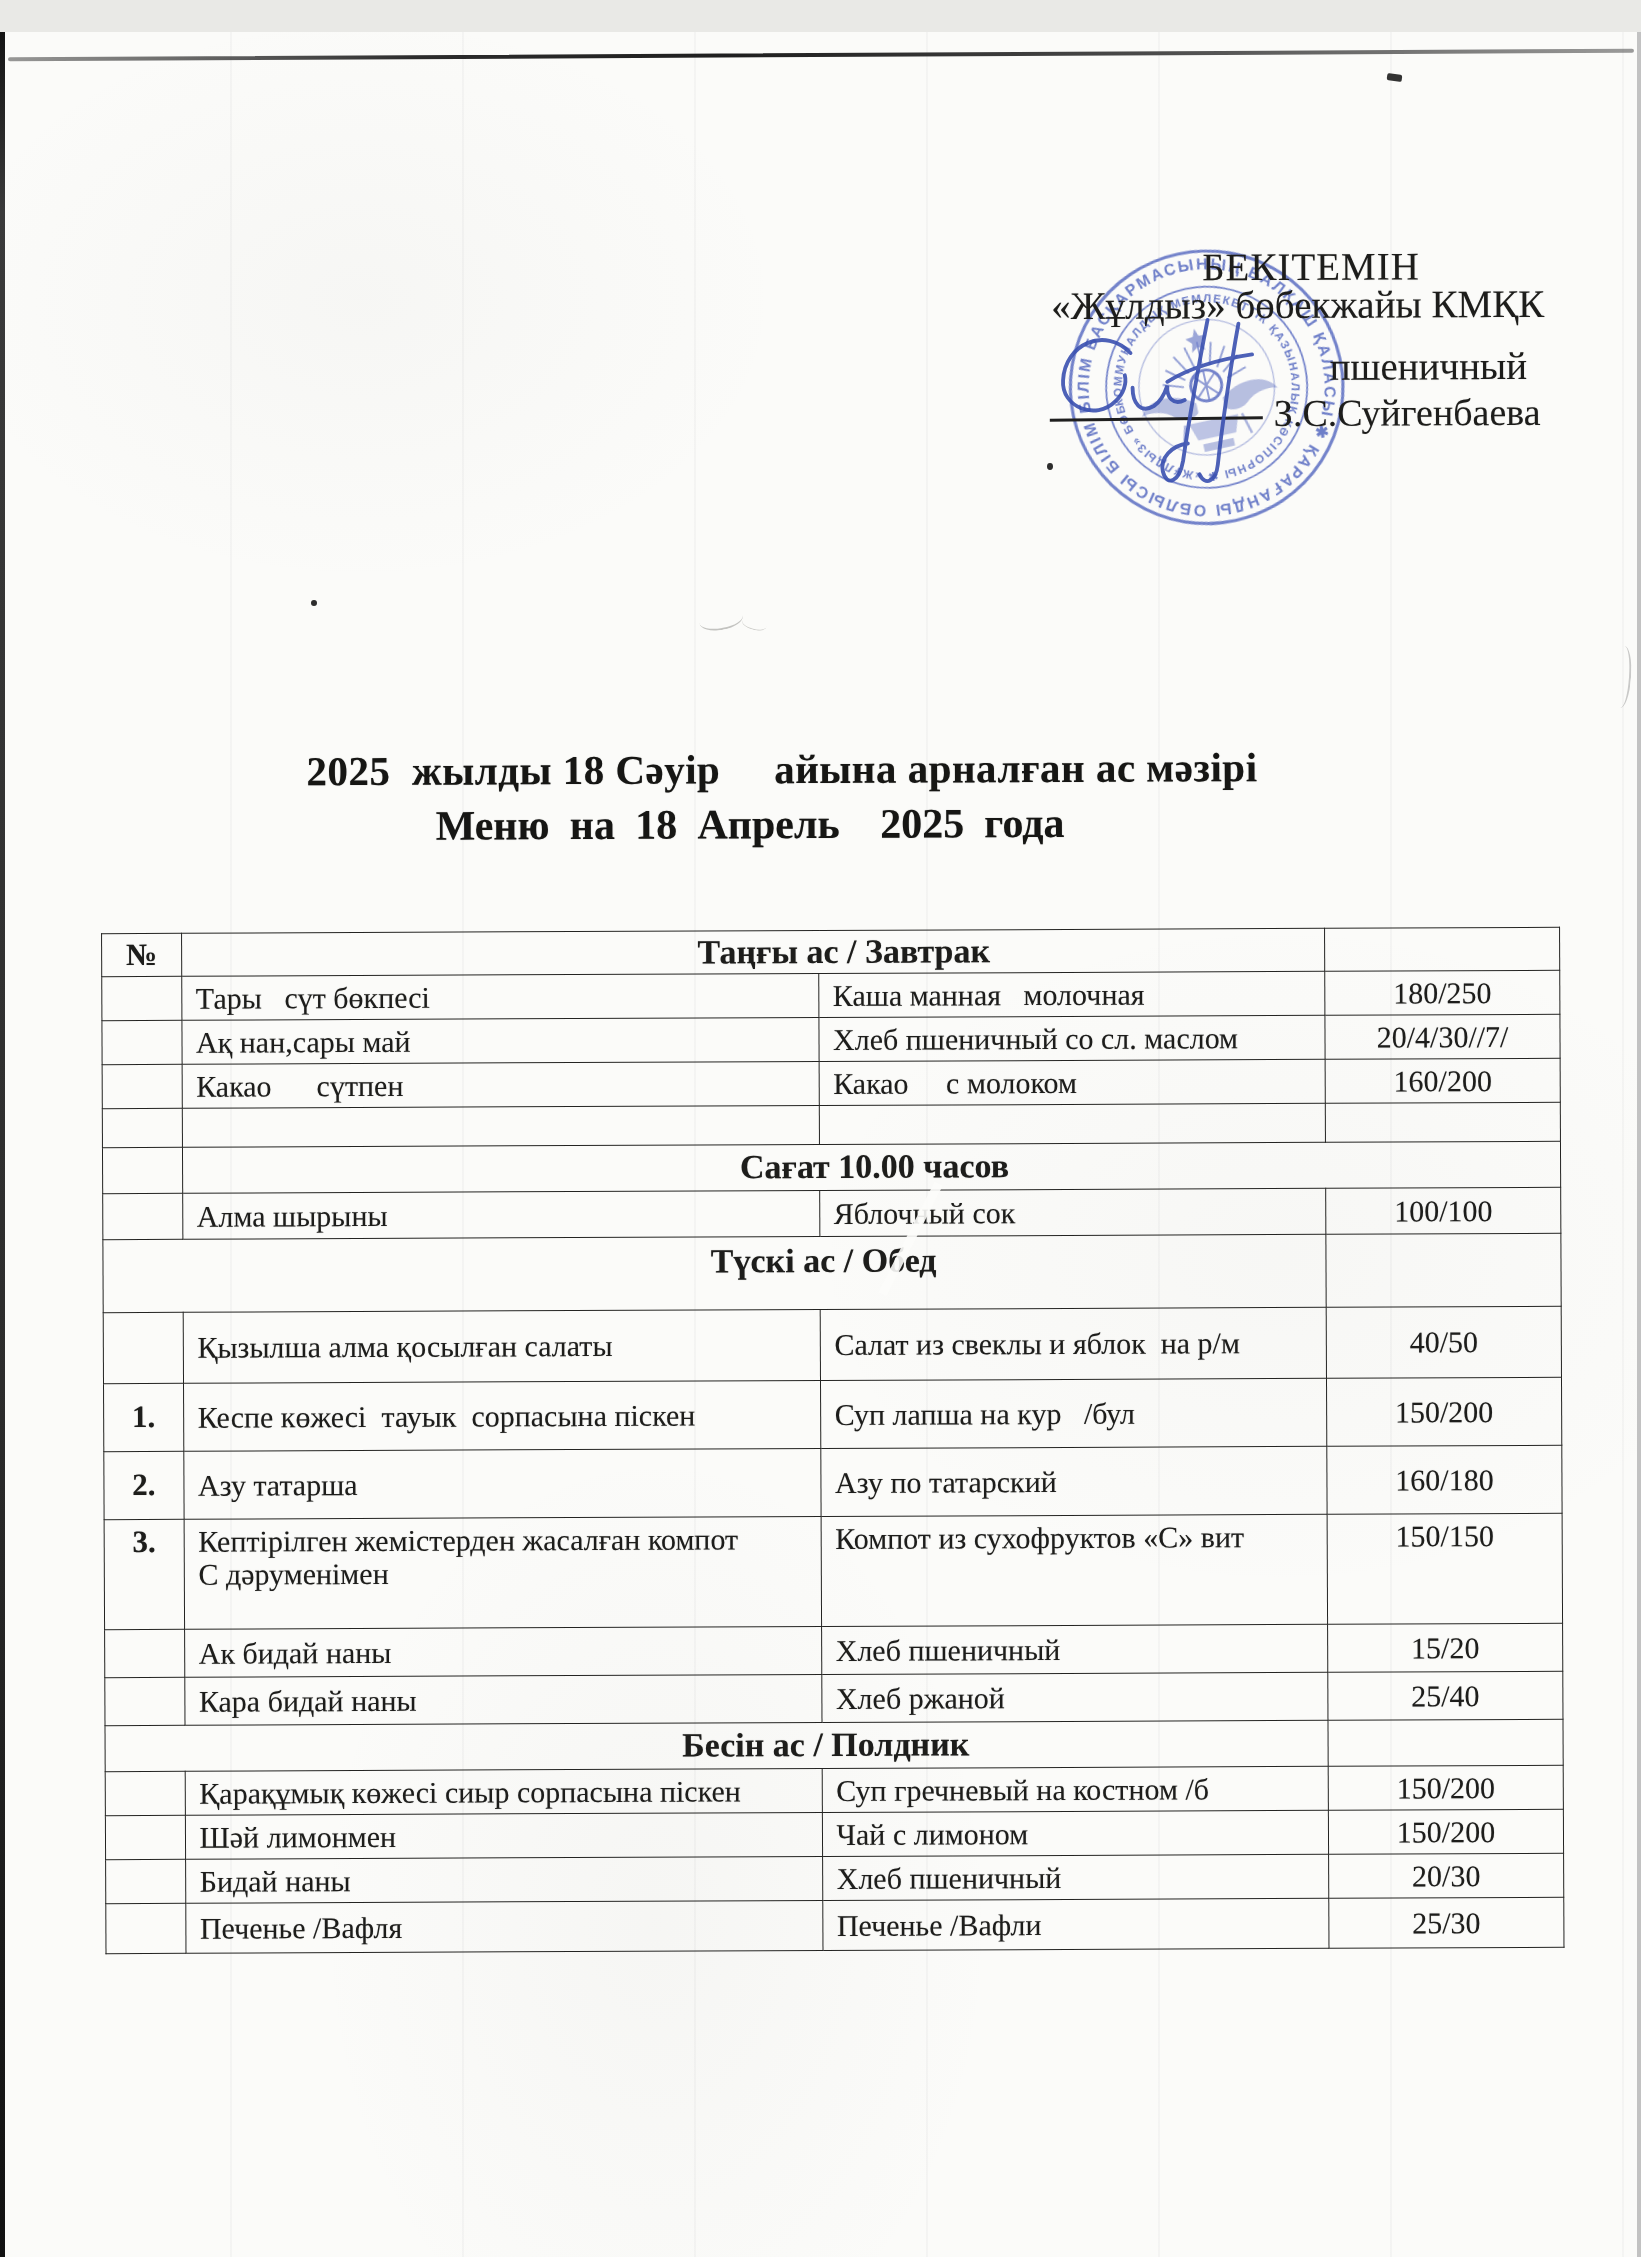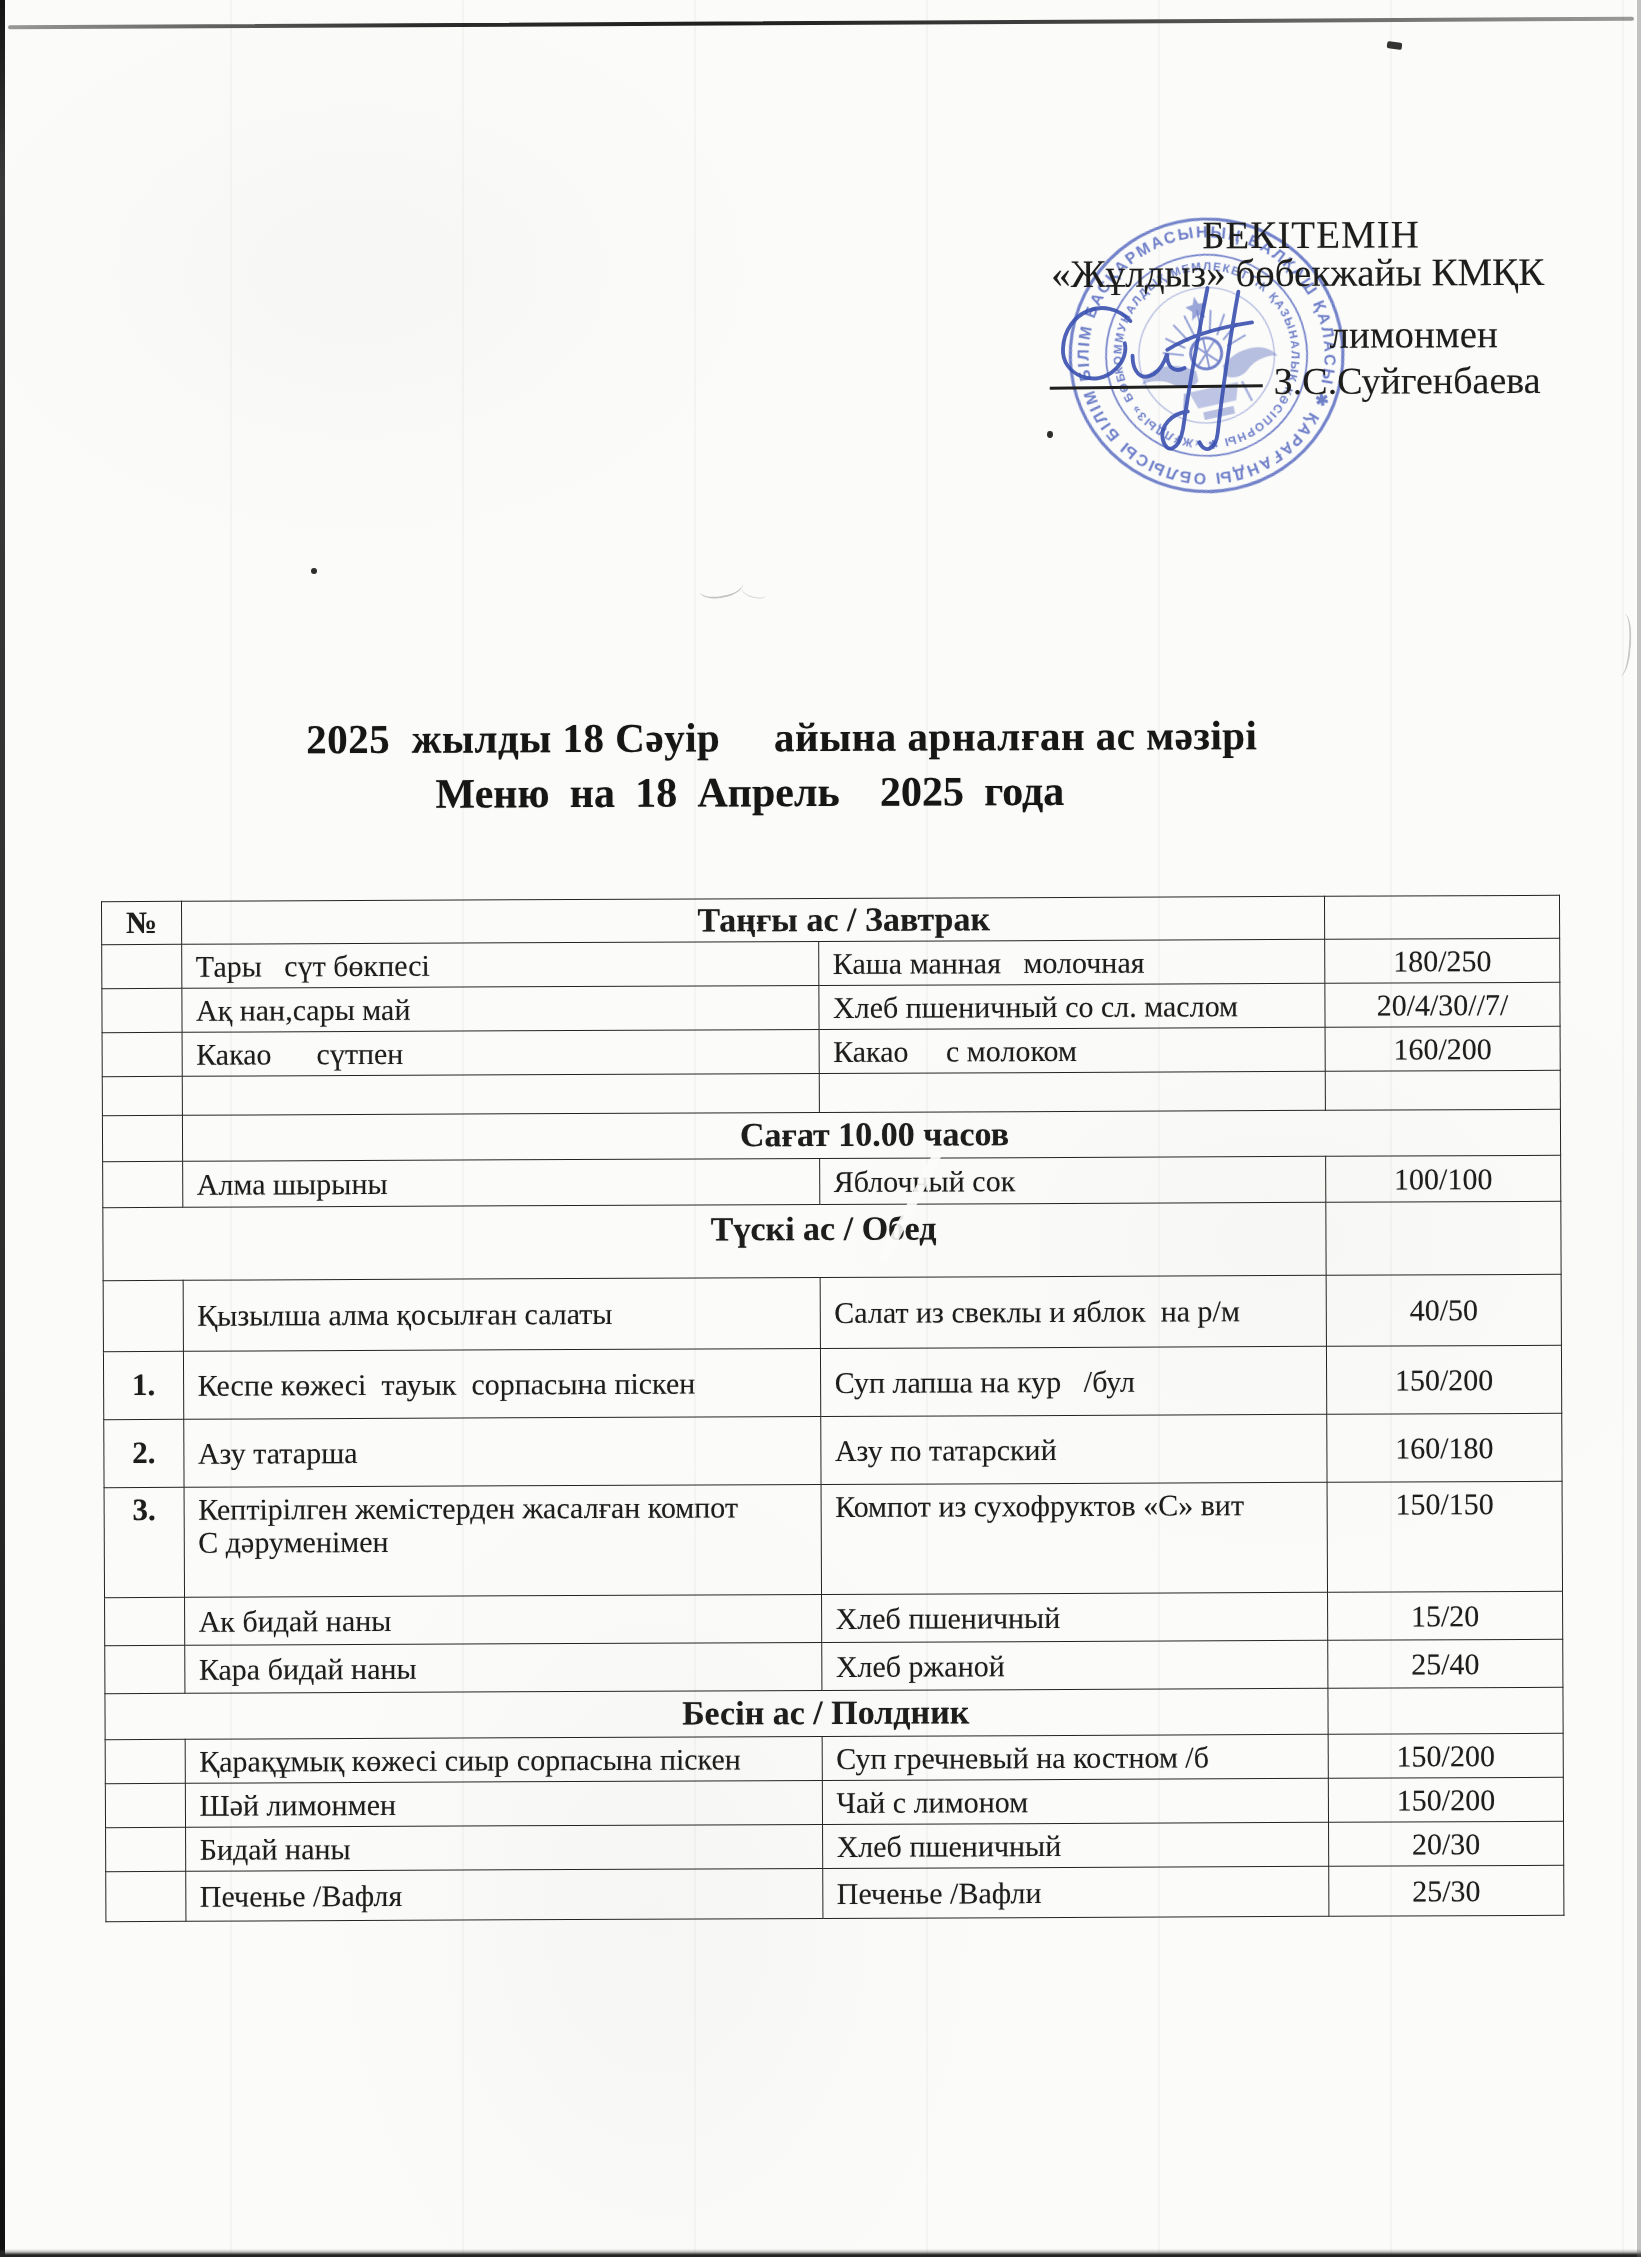--- a/index.html
+++ b/index.html
@@ -9,20 +9,21 @@
     font-family:"Liberation Serif","DejaVu Serif",serif;
   }
   #scan-page{
     position:absolute;inset:0;
     background:
       radial-gradient(599px 406px at 22% 12%, rgba(160,160,155,.05), transparent 70%),
       radial-gradient(676px 483px at 78% 55%, rgba(150,150,145,.04), transparent 70%),
       radial-gradient(483px 676px at 40% 85%, rgba(150,150,145,.05), transparent 70%),
       repeating-linear-gradient(90deg, transparent 0 230px, rgba(110,110,120,.05) 230px 232px),
       #fbfbf9;
+    margin-top: 32px;
   }
   .sheet{position:absolute;inset:0;transform:rotate(-0.25deg);transform-origin:50% 40%;}
 
   
   .edge{position:absolute;pointer-events:none;}
   #edge-top{left:7.7px;top:21px;width:1626px;height:3.9px;border-radius:2.9px;
     background:linear-gradient(to right, rgba(70,70,70,.55), #2c2c2c 25%, #1f1f1f 45%, #4a4a4a 70%, rgba(90,90,90,.6));
     transform:rotate(-0.3deg);}
   #edge-left{left:0;top:0;width:4.8px;height:2257px;
     background:linear-gradient(#141414, #3a3a3a 8%, #2c2c2c 60%, #101010);}
@@ -139,21 +140,21 @@
           <path d="M -26,34 L 26,34 L 20,52 L -20,52 Z" fill="#5568c0" opacity=".45" stroke="none"></path>
           <line x1="-30" y1="34" x2="-36" y2="56" stroke-width="2.5" opacity=".6"></line>
           <line x1="30" y1="34" x2="36" y2="56" stroke-width="2.5" opacity=".6"></line>
           <rect x="-16" y="57" width="32" height="8" fill="#5568c0" opacity=".5" stroke="none"></rect>
         </g>
       </g>
     </svg>
 
     <div class="appr" id="appr-line1">БЕКІТЕМІН</div>
     <div class="appr" id="appr-line2">«Жұлдыз» бөбекжайы КМҚК</div>
-    <div class="appr" id="appr-line3">лимонмен</div>
+    <div class="appr" id="appr-line3">пшеничный</div>
     <div id="sig-line"></div>
     <div class="appr" id="appr-name">З.С.Суйгенбаева</div>
 
     <svg id="signature-svg" width="251" height="193" viewBox="0 0 260 200">
       <g fill="none" stroke="#3a50b0" stroke-width="4" stroke-linecap="round" opacity=".9">
         <path d="M 88,46 C 62,18 20,36 18,74 C 16,102 52,116 72,96 C 81,88 84,77 82,69"></path>
         <path d="M 90,82 C 90,98 98,109 112,101 C 120,96 124,86 126,80 C 125,92 132,101 144,95"></path>
         <path d="M 168,12 C 160,52 148,118 142,158 C 138,180 125,185 121,169 C 118,155 130,142 147,140"></path>
         <path d="M 200,16 C 192,58 182,126 178,162 C 176,179 165,185 159,172"></path>
         <path d="M 126,76 C 152,60 186,52 214,48"></path>

